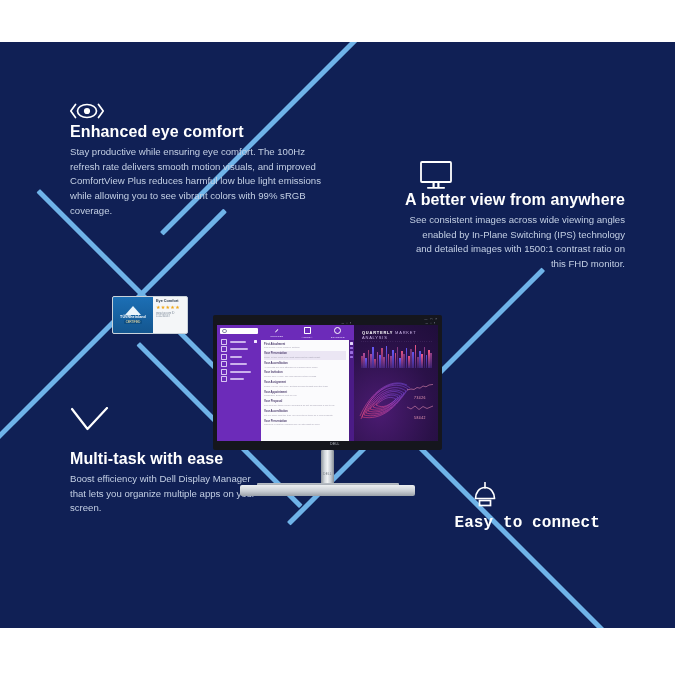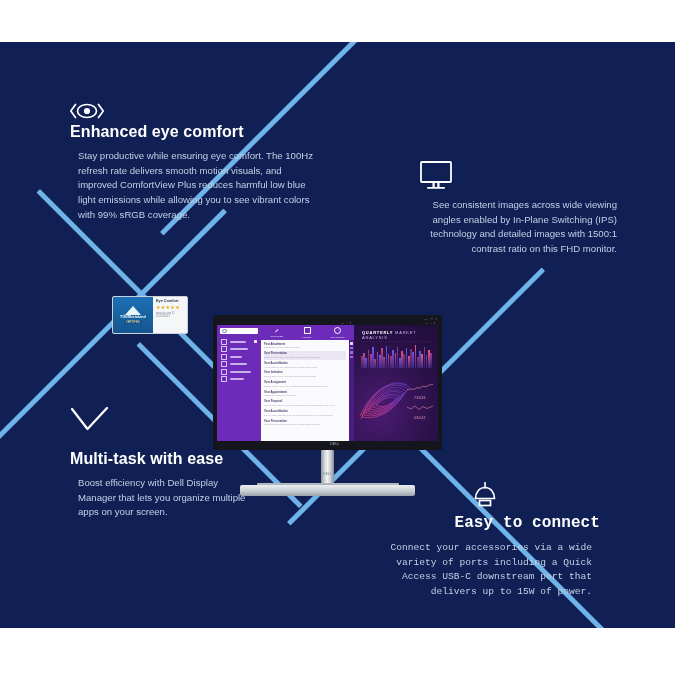--- a/index.html
+++ b/index.html
@@ -6,21 +6,21 @@
   body{font-family:"Liberation Sans",sans-serif;}
   #stage{position:relative;width:675px;height:675px;overflow:hidden;background:#ffffff;}
   #panel{position:absolute;left:0;top:42px;width:675px;height:586px;background:#102055;overflow:hidden;}
 
   
   .lat{position:absolute;background:#6fb3e8;transform-origin:0 0;border-radius:1px;}
 
   
   .feat{position:absolute;}
   .feat .ttl{font-size:16px;font-weight:bold;color:#ffffff;letter-spacing:.1px;margin:0 0 4px 0;line-height:1.2;}
-  .feat .bdy{font-size:9.6px;color:#c3cfe4;line-height:1.52;margin:8px;}
+  .feat .bdy{font-size:9.6px;color:#c3cfe4;line-height:1.52;margin:0;}
   .feat.right{text-align:right;}
 
   .icn{display:block;}
 
   
   #tuv{position:absolute;left:112px;top:254px;width:74px;height:36px;background:#f4f6f8;border:1px solid #c9d2da;border-radius:2px;display:flex;overflow:hidden;}
   #tuv .lft{width:40px;background:linear-gradient(180deg,#1c6fb5 0%,#14568f 100%);display:flex;flex-direction:column;align-items:center;justify-content:center;padding:1px 0;}
   #tuv .tri{width:0;height:0;border-left:8px solid transparent;border-right:8px solid transparent;border-bottom:9px solid #eaf4fb;margin-bottom:1px;}
   #tuv .tuvtxt{font-size:3.6px;color:#ffffff;font-weight:bold;letter-spacing:.1px;line-height:1;}
   #tuv .cert{font-size:2.8px;color:#ffe9a8;background:#0d4f86;padding:.5px 2px;margin-top:1px;border-radius:1px;line-height:1;}
@@ -111,39 +111,39 @@
       <p class="bdy">Stay productive while ensuring eye comfort. The 100Hz refresh rate delivers smooth motion visuals, and improved ComfortView Plus reduces harmful low blue light emissions while allowing you to see vibrant colors with 99% sRGB coverage.</p>
     </div>
 
     <div class="feat right" style="left:405px;top:118px;width:220px;">
       <svg class="icn" width="38" height="30" viewBox="0 0 38 30" style="margin-left:12px;">
         <rect x="4" y="2" width="30" height="20" rx="1" fill="none" stroke="#fff" stroke-width="1.8"></rect>
         <rect x="15.5" y="22" width="2.2" height="5" fill="#fff"></rect>
         <rect x="20.3" y="22" width="2.2" height="5" fill="#fff"></rect>
         <rect x="10" y="27" width="18" height="1.8" rx=".8" fill="#fff"></rect>
       </svg>
+      <p class="ttl">A better view from anywhere</p>
       <p class="bdy">See consistent images across wide viewing angles enabled by In-Plane Switching (IPS) technology and detailed images with 1500:1 contrast ratio on this FHD monitor.</p>
     </div>
 
     <div class="feat" style="left:70px;top:365px;width:195px;">
       <svg class="icn" width="40" height="26" viewBox="0 0 40 26">
         <path d="M2 2 L17.5 22 L37 1" fill="none" stroke="#fff" stroke-width="2.2" stroke-linecap="round" stroke-linejoin="round"></path>
       </svg>
       <p class="ttl" style="margin-top:16px;">Multi-task with ease</p>
       <p class="bdy">Boost efficiency with Dell Display Manager that lets you organize multiple apps on your screen.</p>
     </div>
 
     <div class="feat right" style="left:370px;top:440px;width:230px;font-family:Liberation Mono, monospace;">
       <svg class="icn" width="30" height="28" viewBox="0 0 30 28" style="margin:0 auto 4px auto;">
         <line x1="15" y1="0.5" x2="15" y2="6" stroke="#fff" stroke-width="1.6" stroke-linecap="round"></line>
         <path d="M15 5.5 C9 5.5 5.5 11 5.5 16.5 L24.5 16.5 C24.5 11 21 5.5 15 5.5 Z" fill="none" stroke="#fff" stroke-width="1.7" stroke-linejoin="round"></path>
         <rect x="9.5" y="18.5" width="11" height="5" fill="none" stroke="#fff" stroke-width="1.7"></rect>
       </svg>
       <p class="ttl">Easy to connect</p>
-      <p class="bdy">Connect your accessories via a wide variety of ports including a Quick Access USB-C downstream port that delivers up to 15W of power.</p>
     </div>
 
     <div id="tuv">
       <div class="lft">
         <div class="tri"></div>
         <div class="tuvtxt">TÜVRheinland</div>
         <div class="cert">CERTIFIED</div>
       </div>
       <div class="rgt">
         <div class="ec">Eye Comfort</div>

